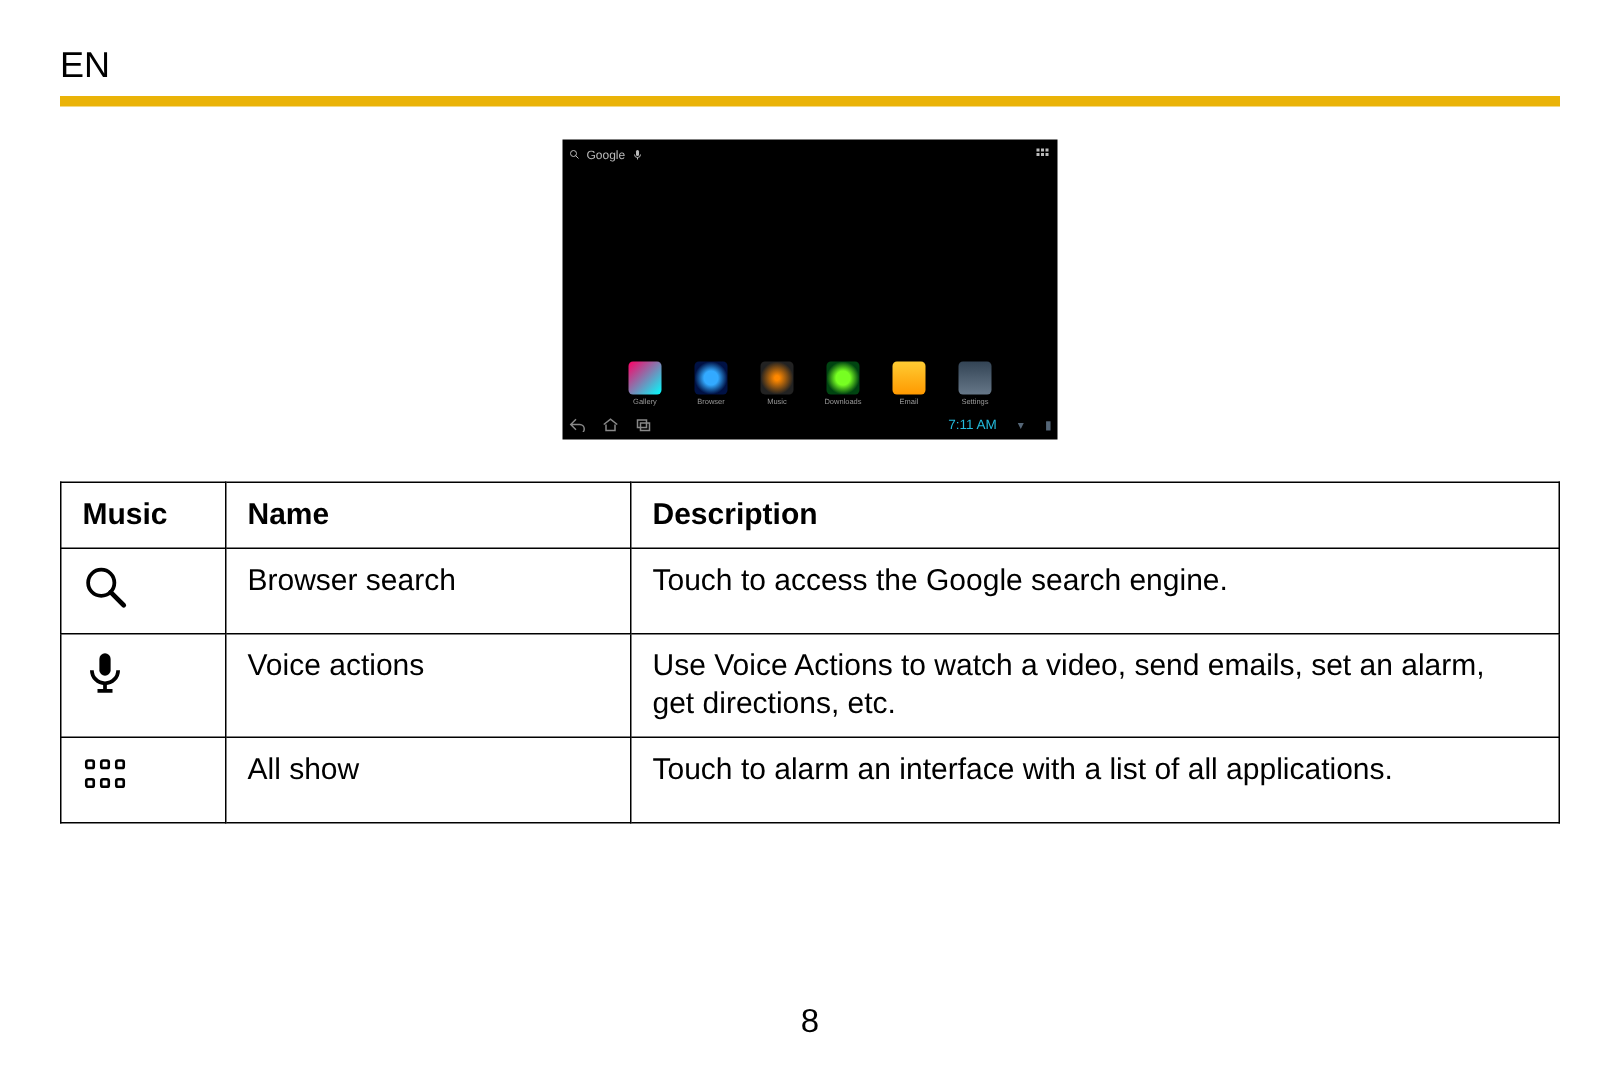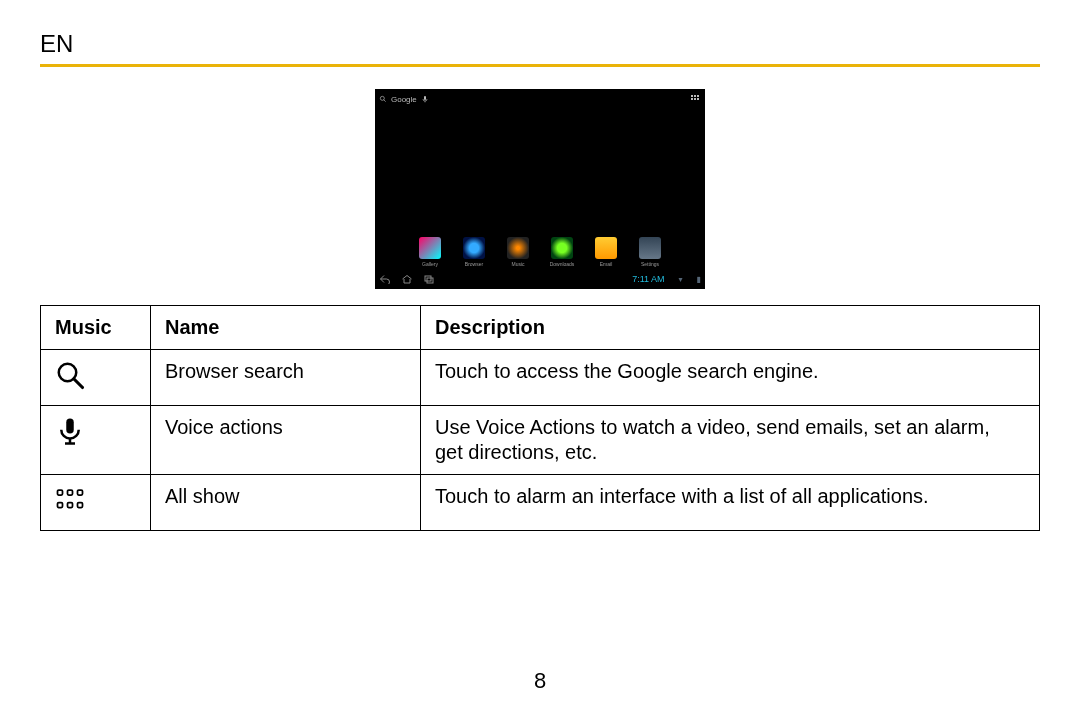--- a/index.html
+++ b/index.html
@@ -13,27 +13,27 @@
     overflow: hidden;
     position: relative;
   }
   .page {
     padding: 30px 40px 0 40px;
   }
   .lang-header {
     font-size: 24px;
     color: #000;
     padding-bottom: 6px;
-    border-bottom: 3px solid #eab308;
+    border-bottom: 7px solid #eab308;
     margin-bottom: 22px;
   }
   .tablet-wrap {
     display: flex;
     justify-content: center;
-    margin-bottom: 16px;
+    margin-bottom: 28px;
   }
   .tablet {
     width: 330px;
     height: 200px;
     background: #000;
     position: relative;
     overflow: hidden;
   }
   .tablet-topbar {
     position: absolute;

